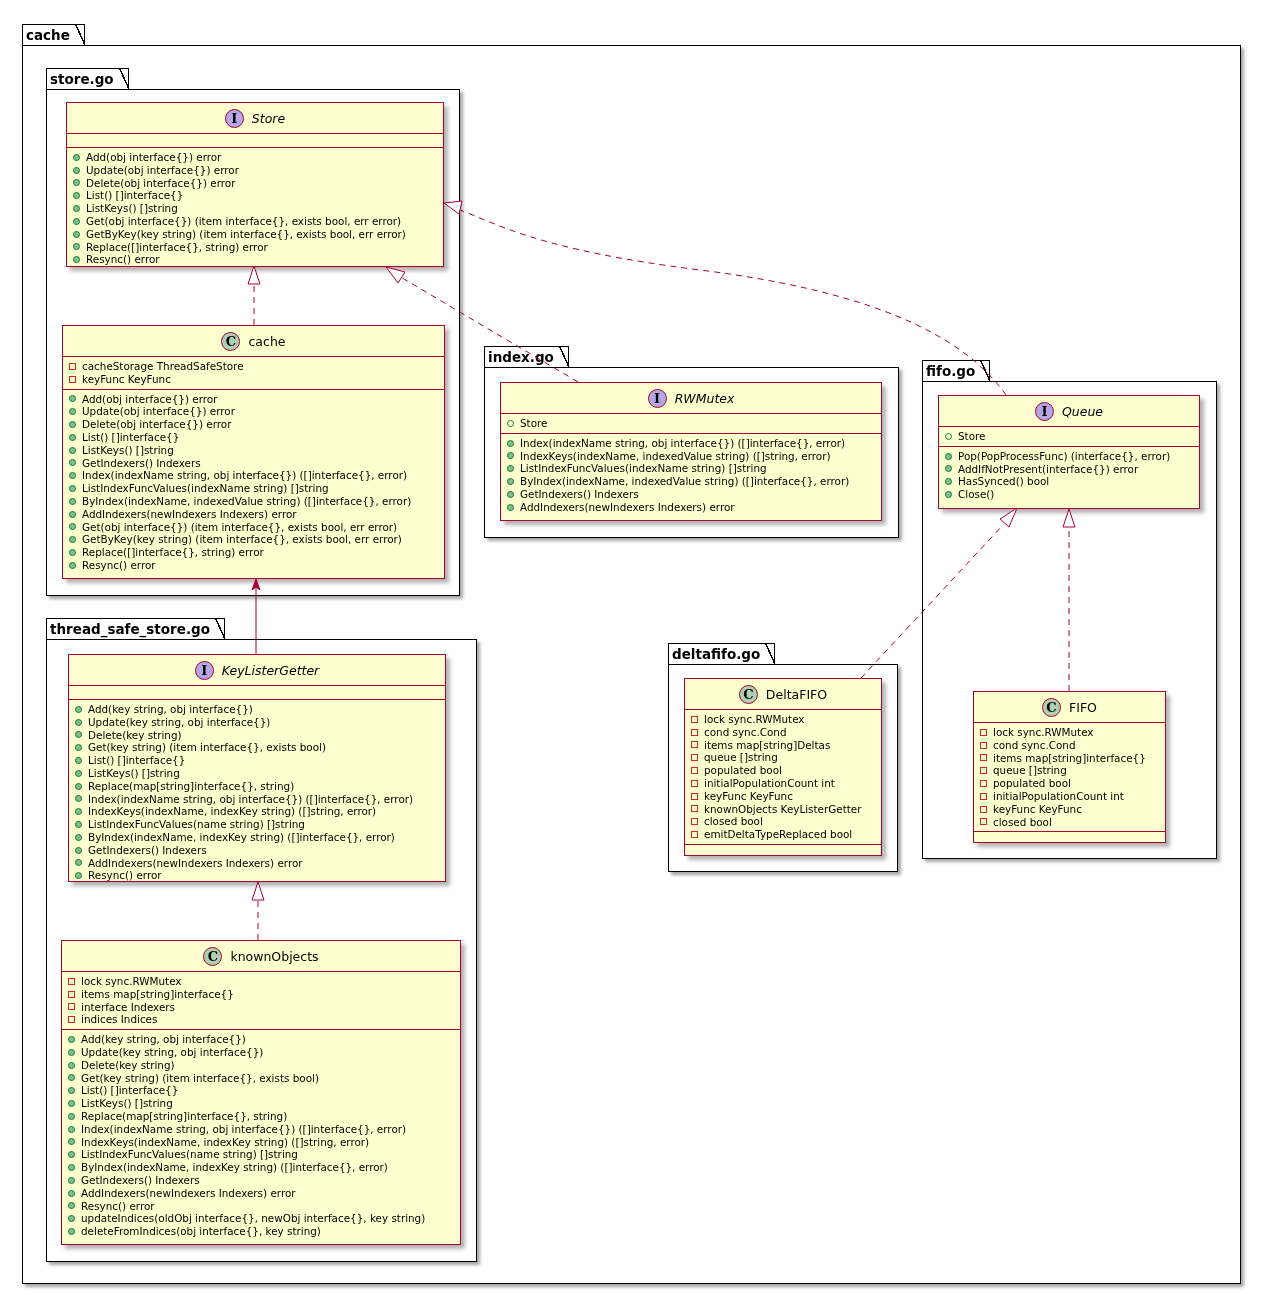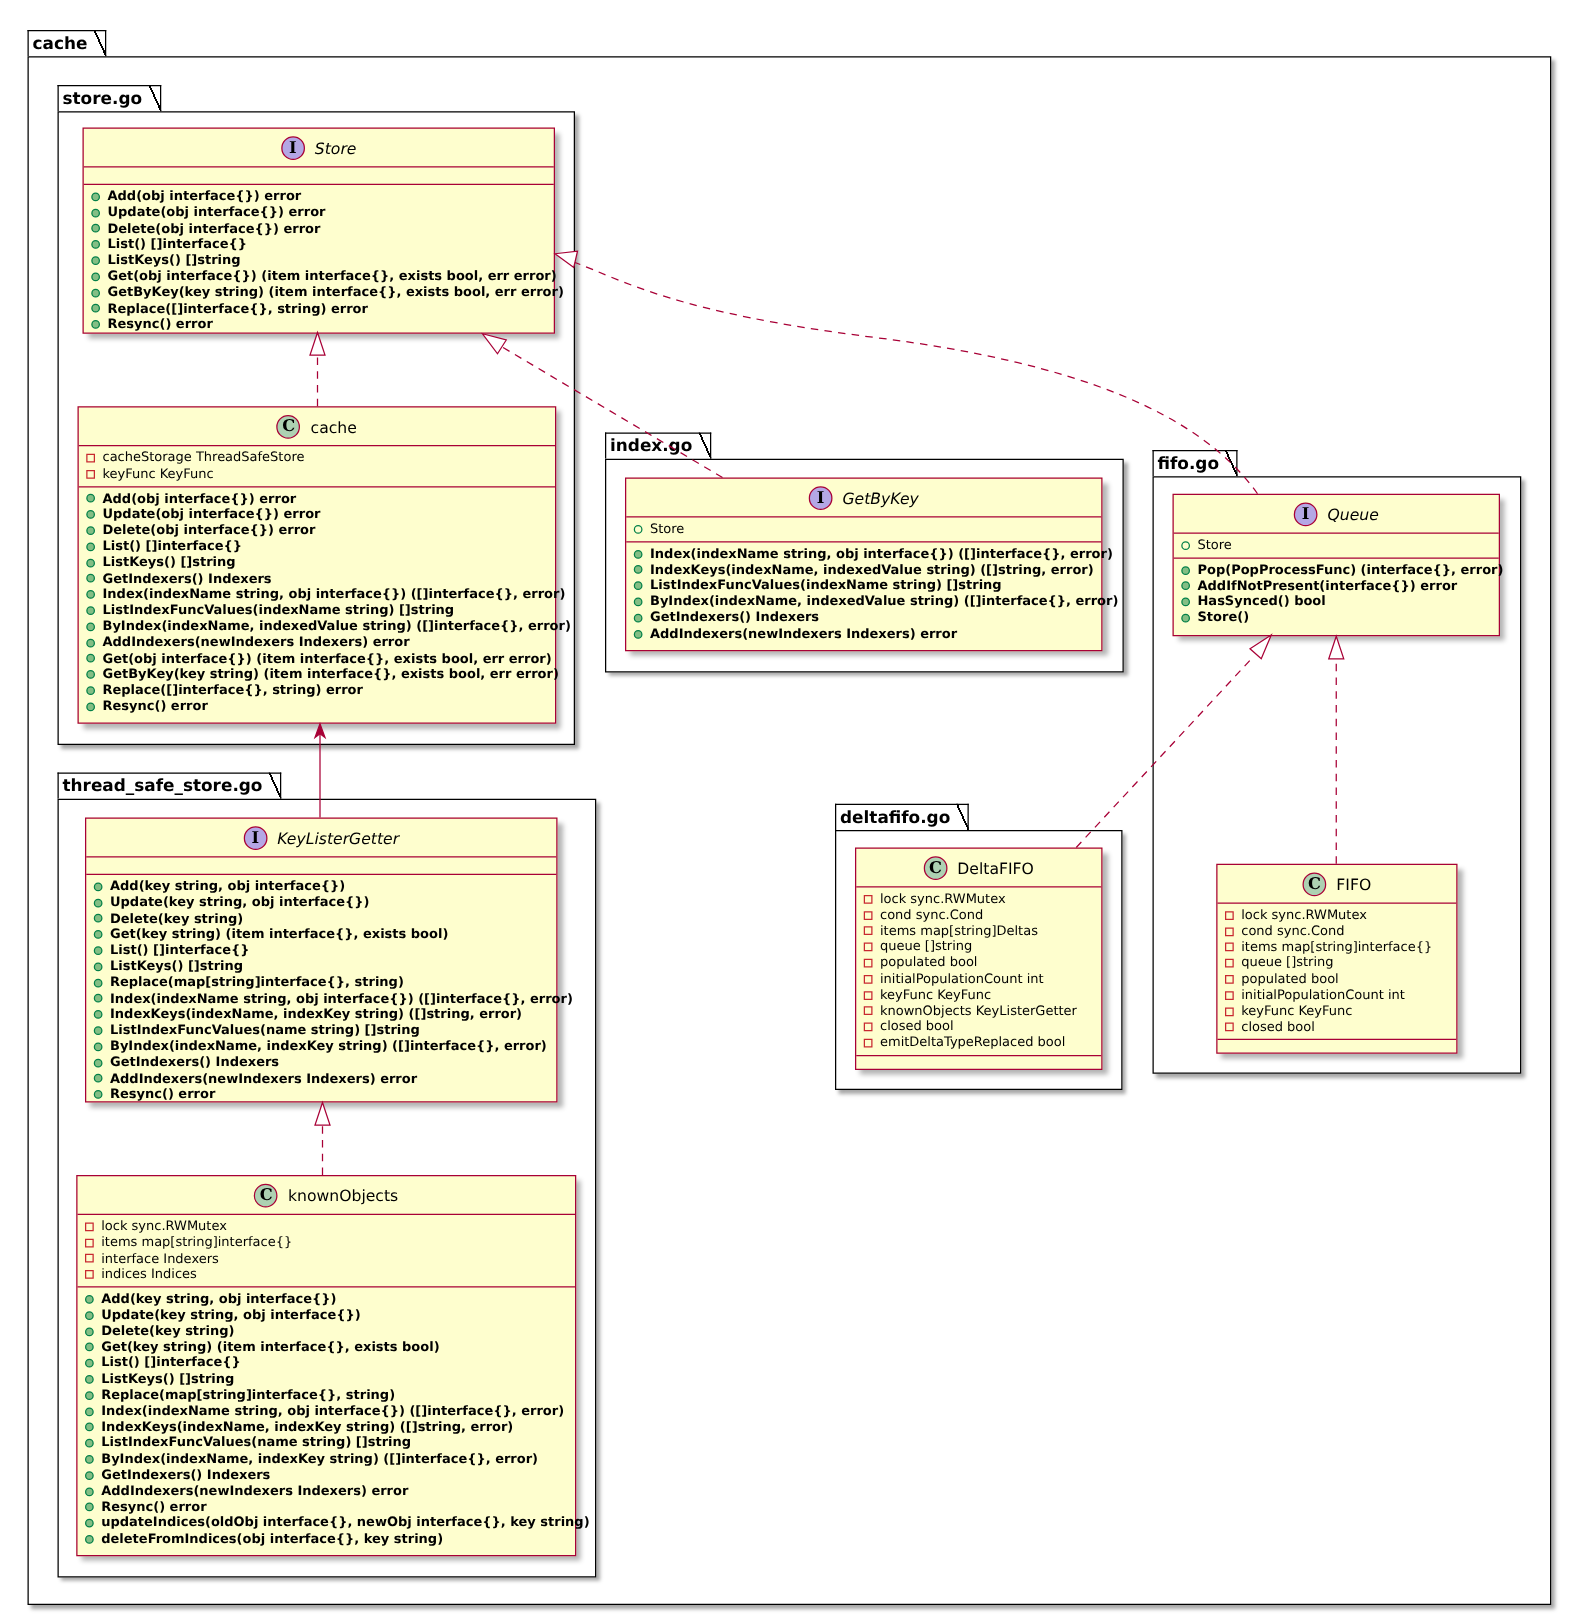--- a/index.html
+++ b/index.html
@@ -21,21 +21,21 @@
          box-shadow:4px 4px 4px rgba(0,0,0,0.30); z-index:3; font-size:10.4px; color:#000; }
   .cls .head { height:30px; display:flex; align-items:center; justify-content:center; gap:8px;
                border-bottom:1.5px solid #A80036; font-size:12.5px; }
   .cls .head .badge { width:19px; height:19px; border-radius:50%; border:1px solid #A80036; display:flex;
                align-items:center; justify-content:center; font-weight:bold; font-size:13px; box-sizing:border-box;
                font-family:"DejaVu Serif", serif; }
   .badge.iface { background:#B4A7E5; }
   .badge.klass { background:#ADD1B2; }
   .cls .head .name.italic { font-style:italic; }
   .cls .sec { border-bottom:1.5px solid #A80036; padding:3px 0 3px 0; min-height:7px; }
-  .cls .sec:last-child { border-bottom:none;font-weight:bold; }
+  .cls .sec:last-child { border-bottom:none; }
   .cls .row { height:12.8px; line-height:12.8px; white-space:nowrap; padding-left:6px; display:flex; align-items:center; }
   .vis { display:inline-block; width:7px; height:7px; margin-right:6px; flex:0 0 auto; box-sizing:border-box; }
   .vis.pub-m { border-radius:50%; background:#84BE84; border:1px solid #038048; }
   .vis.pub-f { border-radius:50%; background:transparent; border:1px solid #038048; }
   .vis.priv-f { background:transparent; border:1px solid #C82930; }
 </style>
 </head>
 <body>
 
 <div id="canvas">
@@ -185,21 +185,21 @@
         </div>
         <div class="row">
           <span class="vis pub-m"></span>
           <span>Resync() error</span>
         </div>
       </div>
     </div>
   <div class="cls" id="cls-Indexer" style="left:500px;top:382px;width:382px;height:139px;">
       <div class="head">
         <span class="badge iface">I</span>
-        <span class="name italic">GetByKey</span>
+        <span class="name italic">RWMutex</span>
       </div>
       <div class="sec">
         <div class="row">
           <span class="vis pub-f"></span>
           <span>Store</span>
         </div>
       </div>
       <div class="sec">
         <div class="row">
           <span class="vis pub-m"></span>
@@ -246,21 +246,21 @@
         <div class="row">
           <span class="vis pub-m"></span>
           <span>AddIfNotPresent(interface{}) error</span>
         </div>
         <div class="row">
           <span class="vis pub-m"></span>
           <span>HasSynced() bool</span>
         </div>
         <div class="row">
           <span class="vis pub-m"></span>
-          <span>Store()</span>
+          <span>Close()</span>
         </div>
       </div>
     </div>
   <div class="cls" id="cls-DeltaFIFO" style="left:684px;top:678px;width:198px;height:178px;">
       <div class="head">
         <span class="badge klass">C</span>
         <span class="name">DeltaFIFO</span>
       </div>
       <div class="sec">
         <div class="row">

